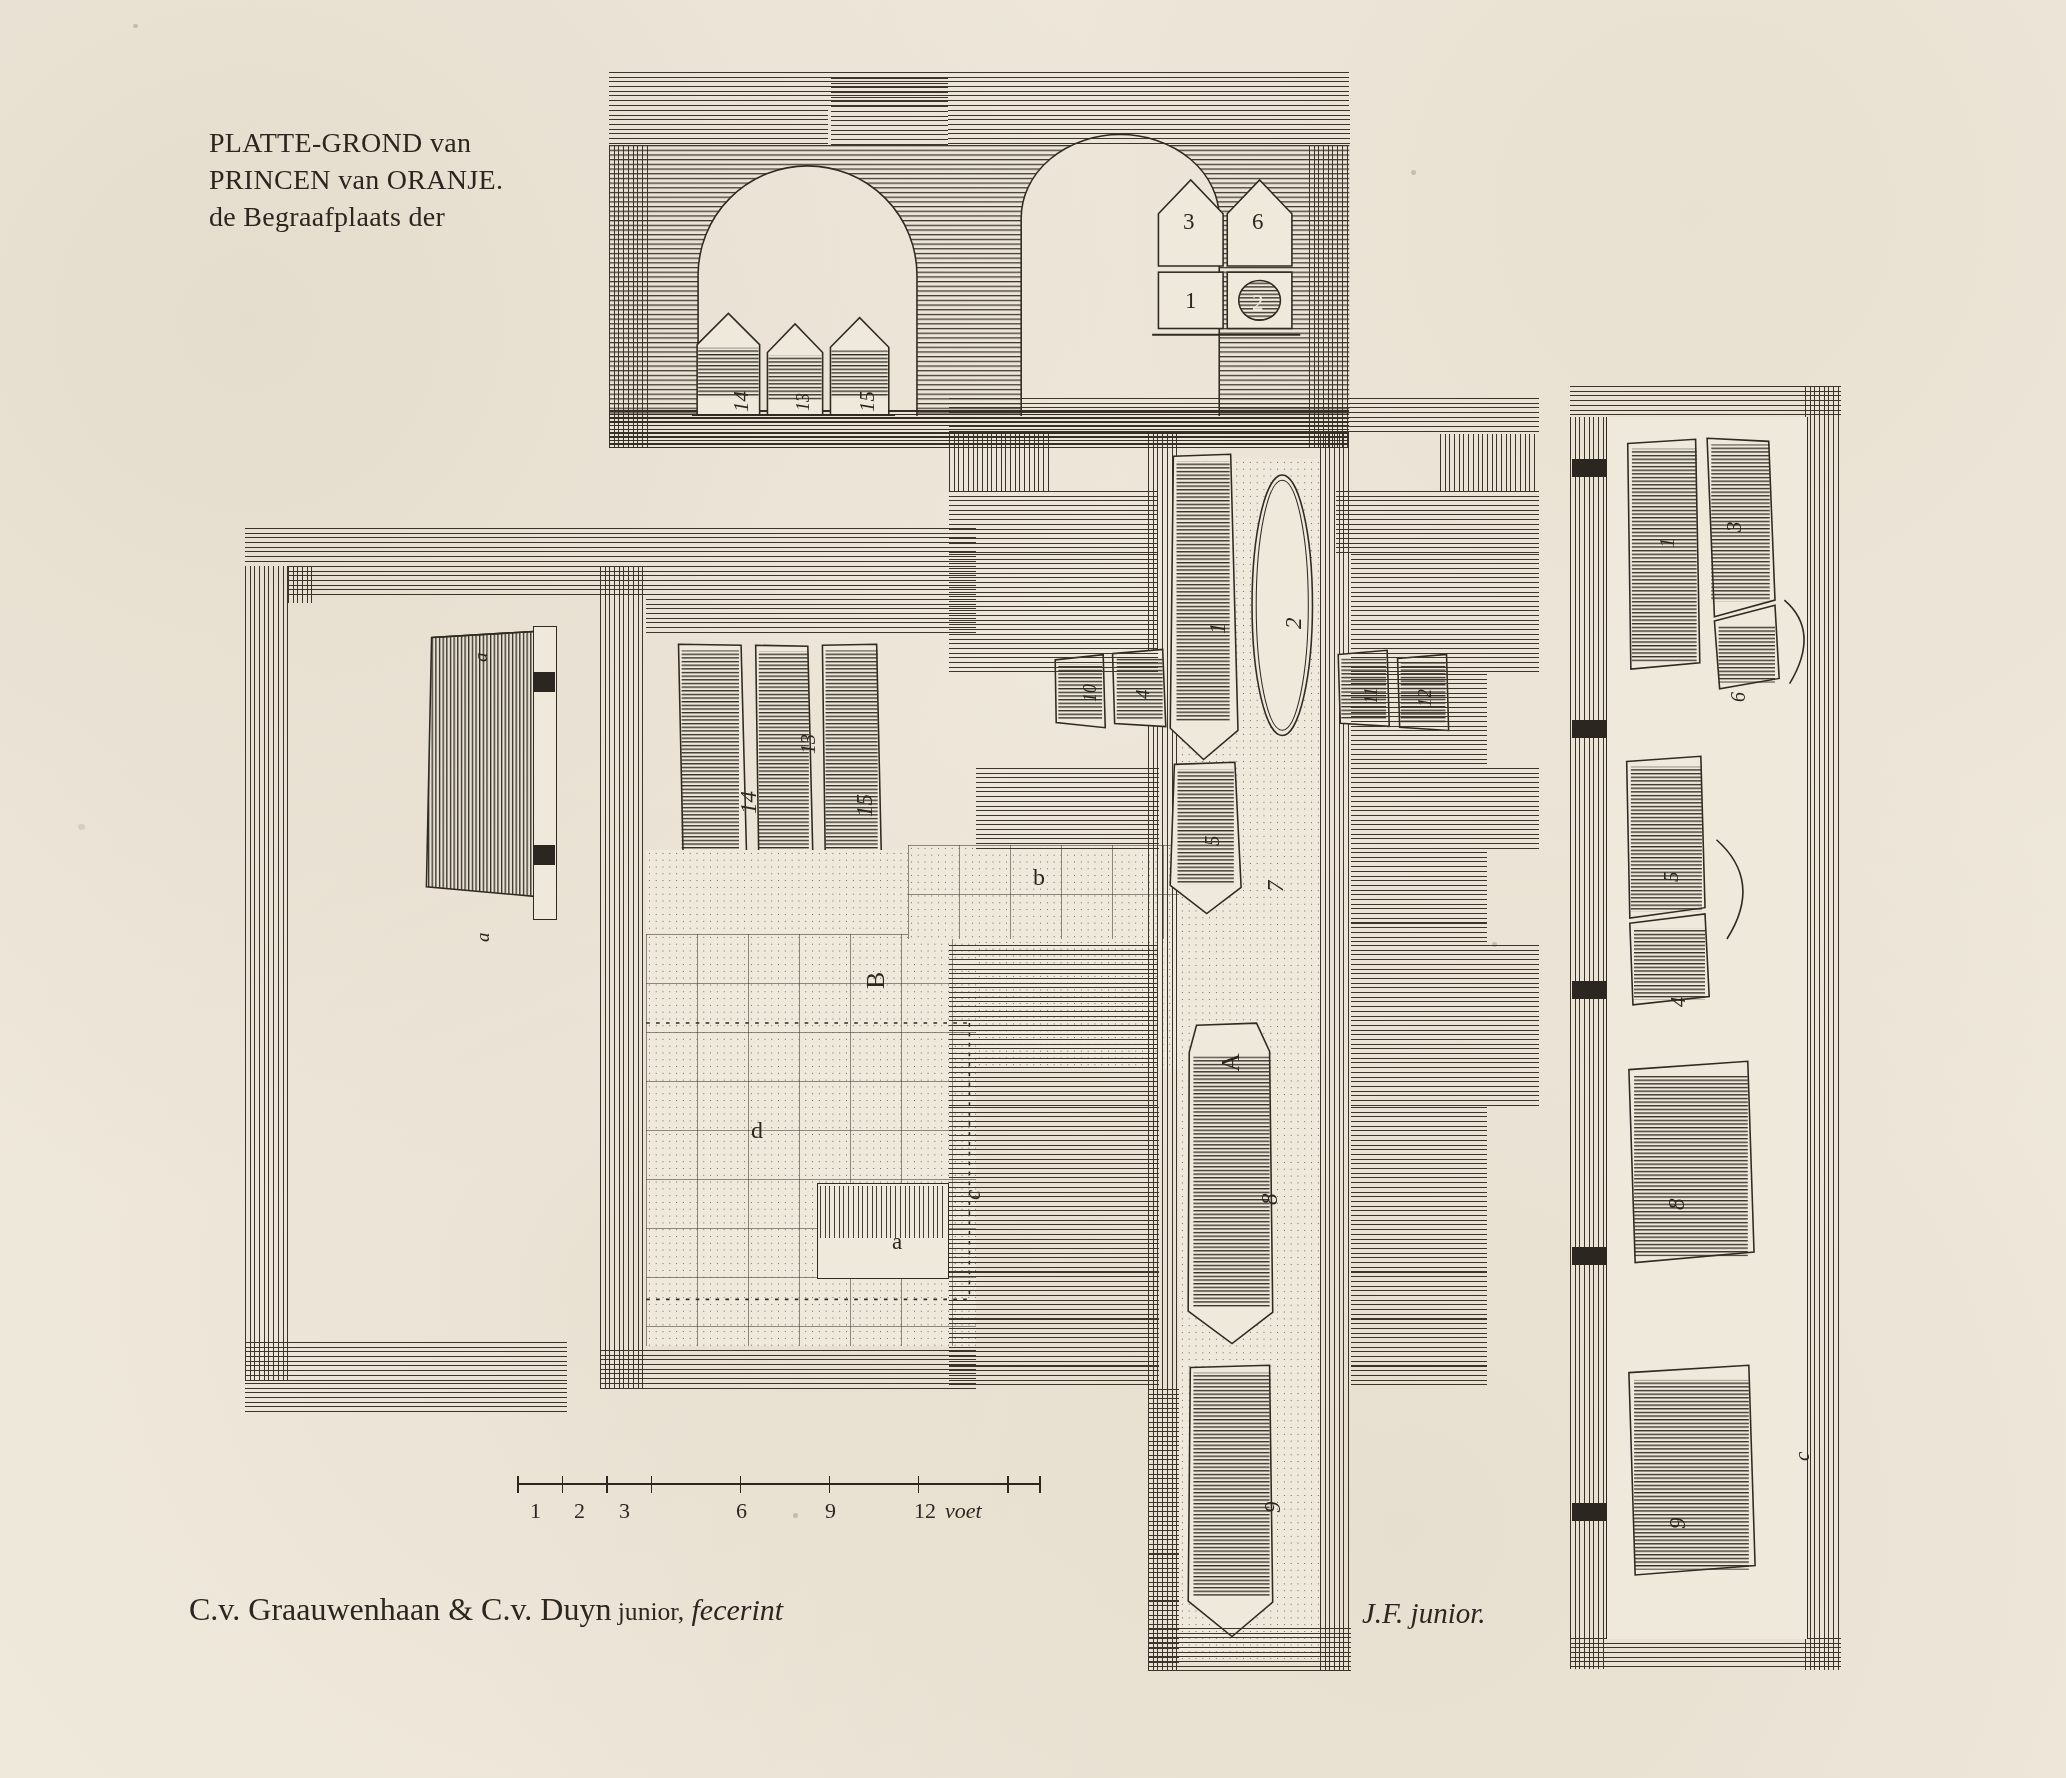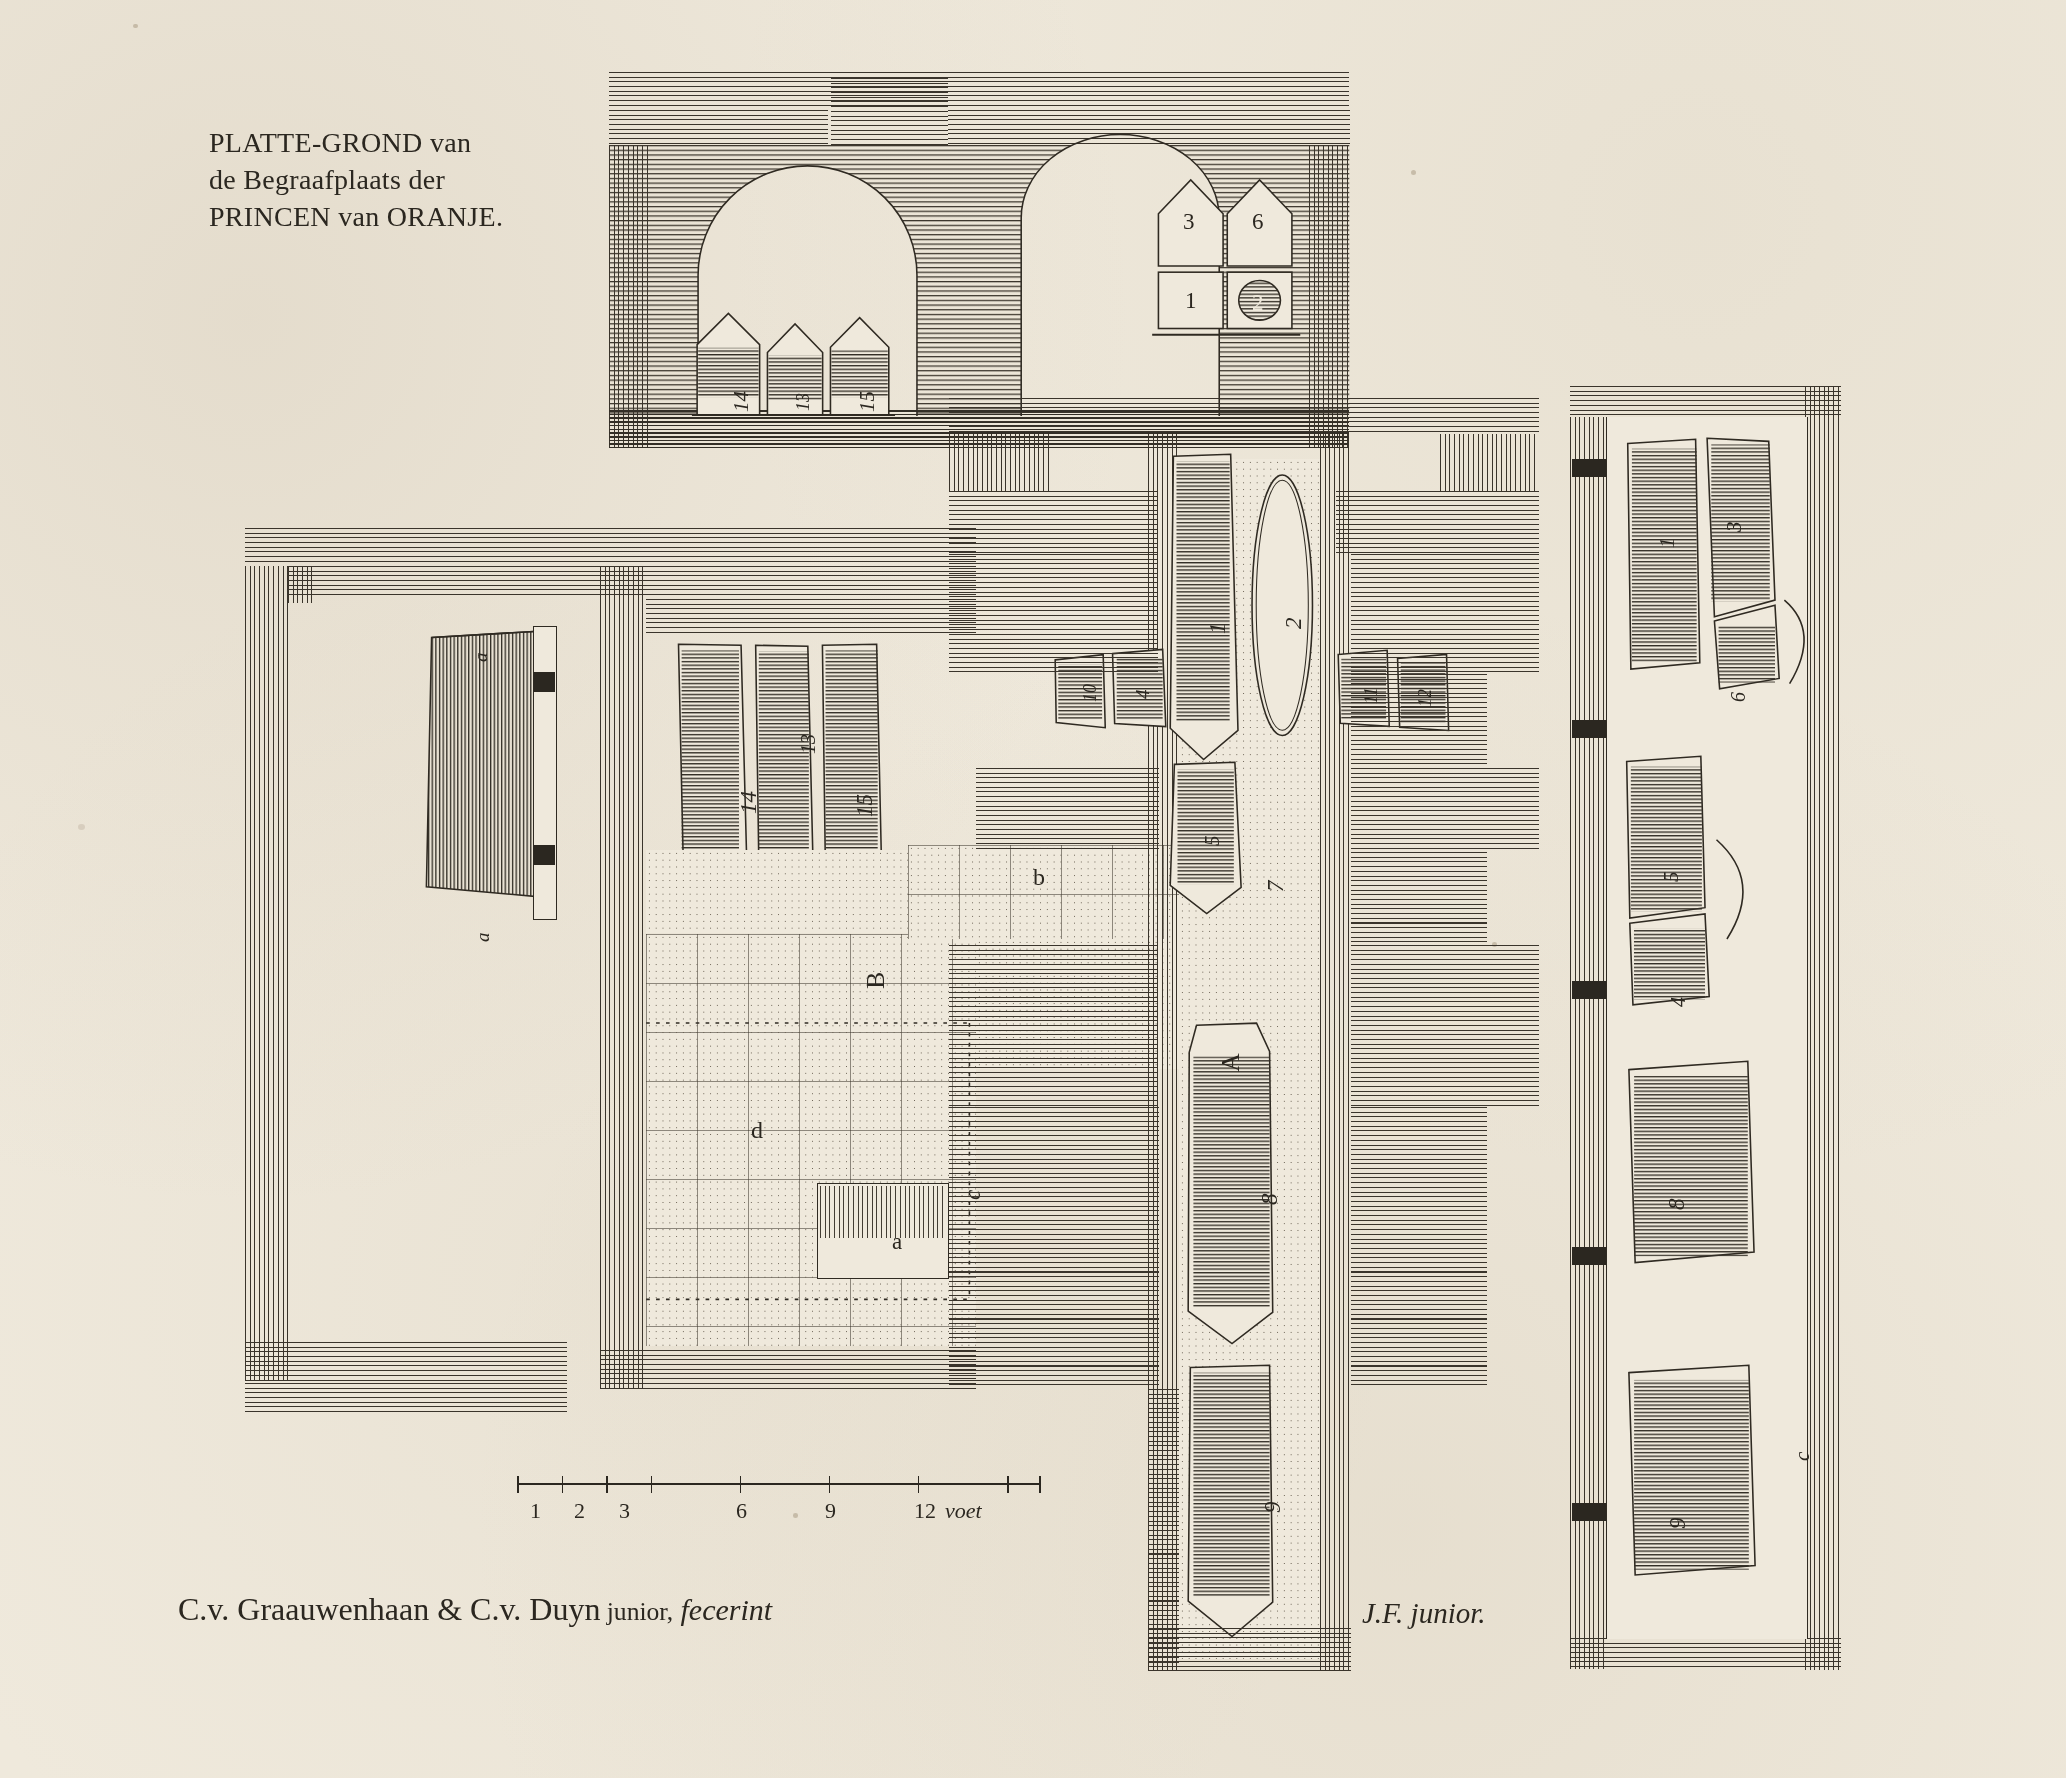--- a/index.html
+++ b/index.html
@@ -47,21 +47,21 @@
     color: #2b2720;
     line-height: 1.32;
   }
   .title-line {
     font-size: 28px;
     letter-spacing: 0.3px;
     white-space: nowrap;
   }
   .sig-left {
     position: absolute;
-    left: 178px;
+    left: 189px;
     top: 1591px;
     font-size: 32px;
     color: #2b2720;
     white-space: nowrap;
   }
   .sig-left .ital {
     font-style: italic;
     font-size: 30px;
   }
   .sig-left .sm {
@@ -187,22 +187,22 @@
 <div id="sheet">
 
   <div class="spot" style="left:133px;top:23.5px;width:4.7px;height:4.7px;"></div>
   <div class="spot" style="left:1411px;top:170px;width:5.2px;height:5.2px;"></div>
   <div class="spot" style="left:78px;top:824px;width:7.3px;height:6.3px;opacity:.55;"></div>
   <div class="spot" style="left:793px;top:1513px;width:4.7px;height:4.7px;"></div>
   <div class="spot" style="left:1492px;top:942px;width:4.7px;height:4.7px;"></div>
 
   <div class="title-block">
     <div class="title-line">PLATTE-GROND van</div>
+    <div class="title-line">PRINCEN van ORANJE.</div>
     <div class="title-line">de Begraafplaats der</div>
-    <div class="title-line">PRINCEN van ORANJE.</div>
   </div>
 
   <div>
 
     <div class="hatch-h" style="left:609px;top:72px;width:740px;height:38px;"></div>
     <div class="hatch-h" style="left:609px;top:110px;width:219px;height:35px;"></div>
     <div class="hatch-h" style="left:831px;top:78px;width:117px;height:68px;"></div>
     <div class="hatch-h" style="left:948px;top:110px;width:402px;height:35px;"></div>
 
     <div class="hatch-v" style="left:609px;top:145px;width:41px;height:303px;"></div>

